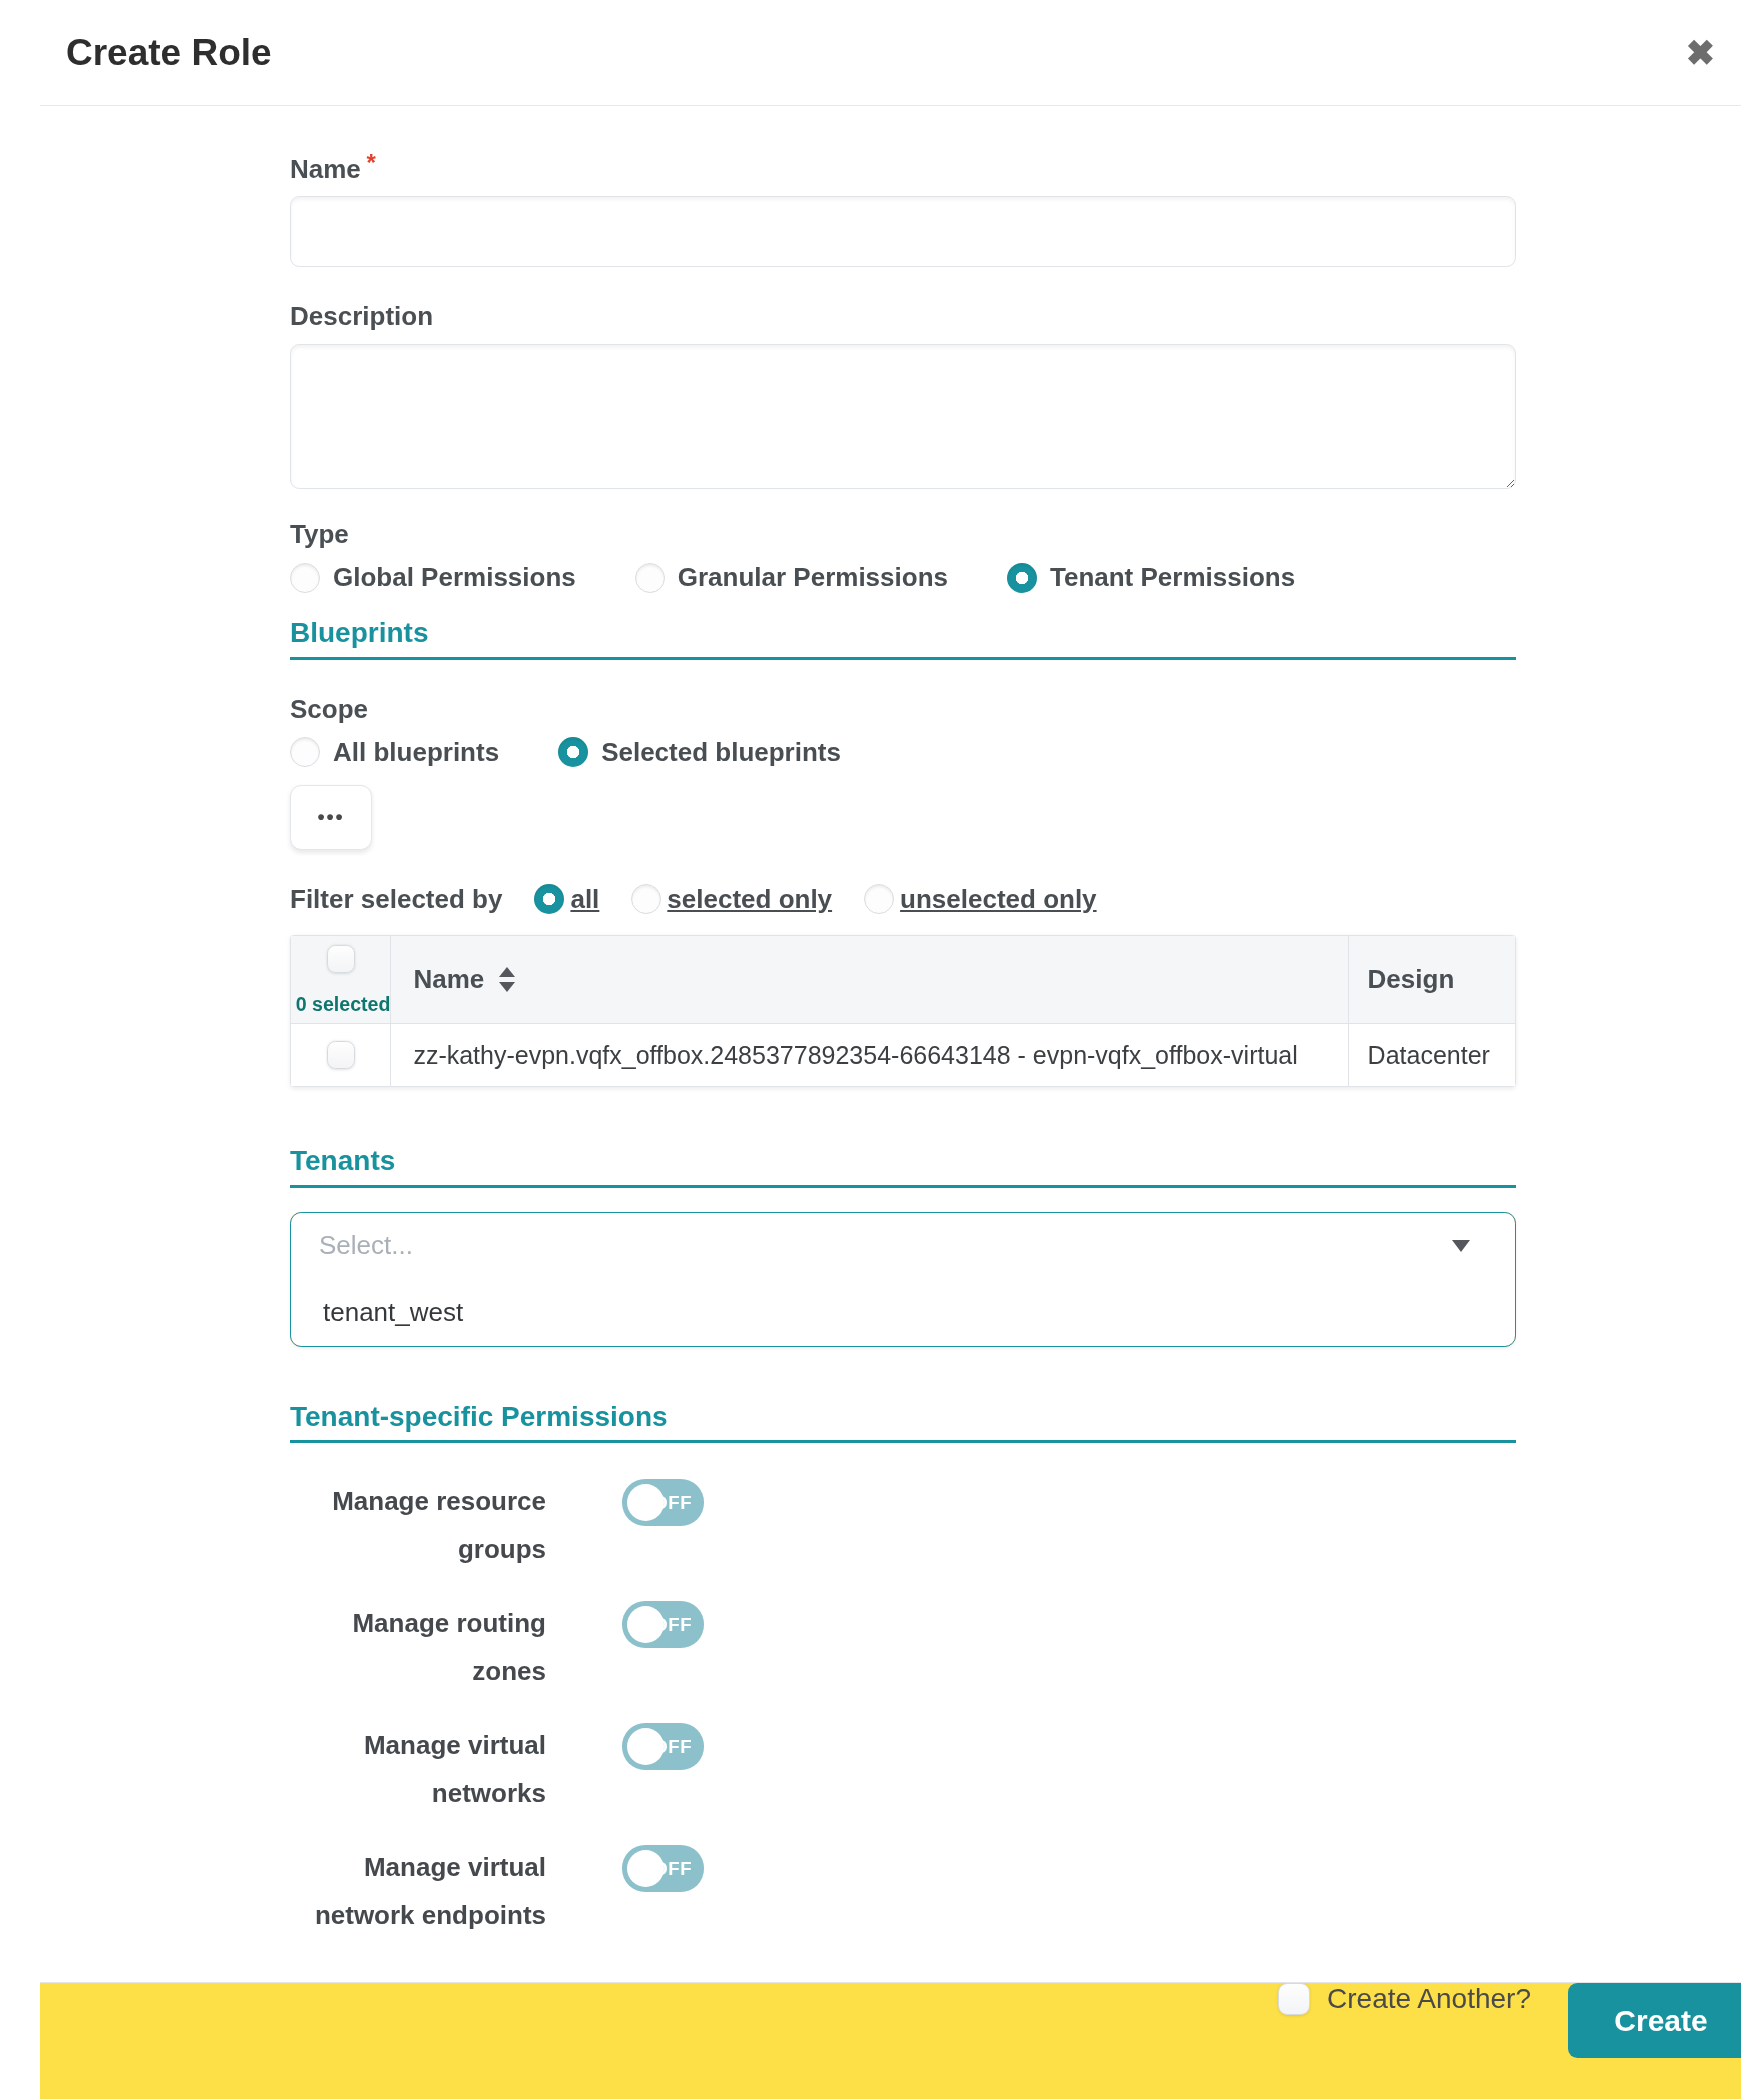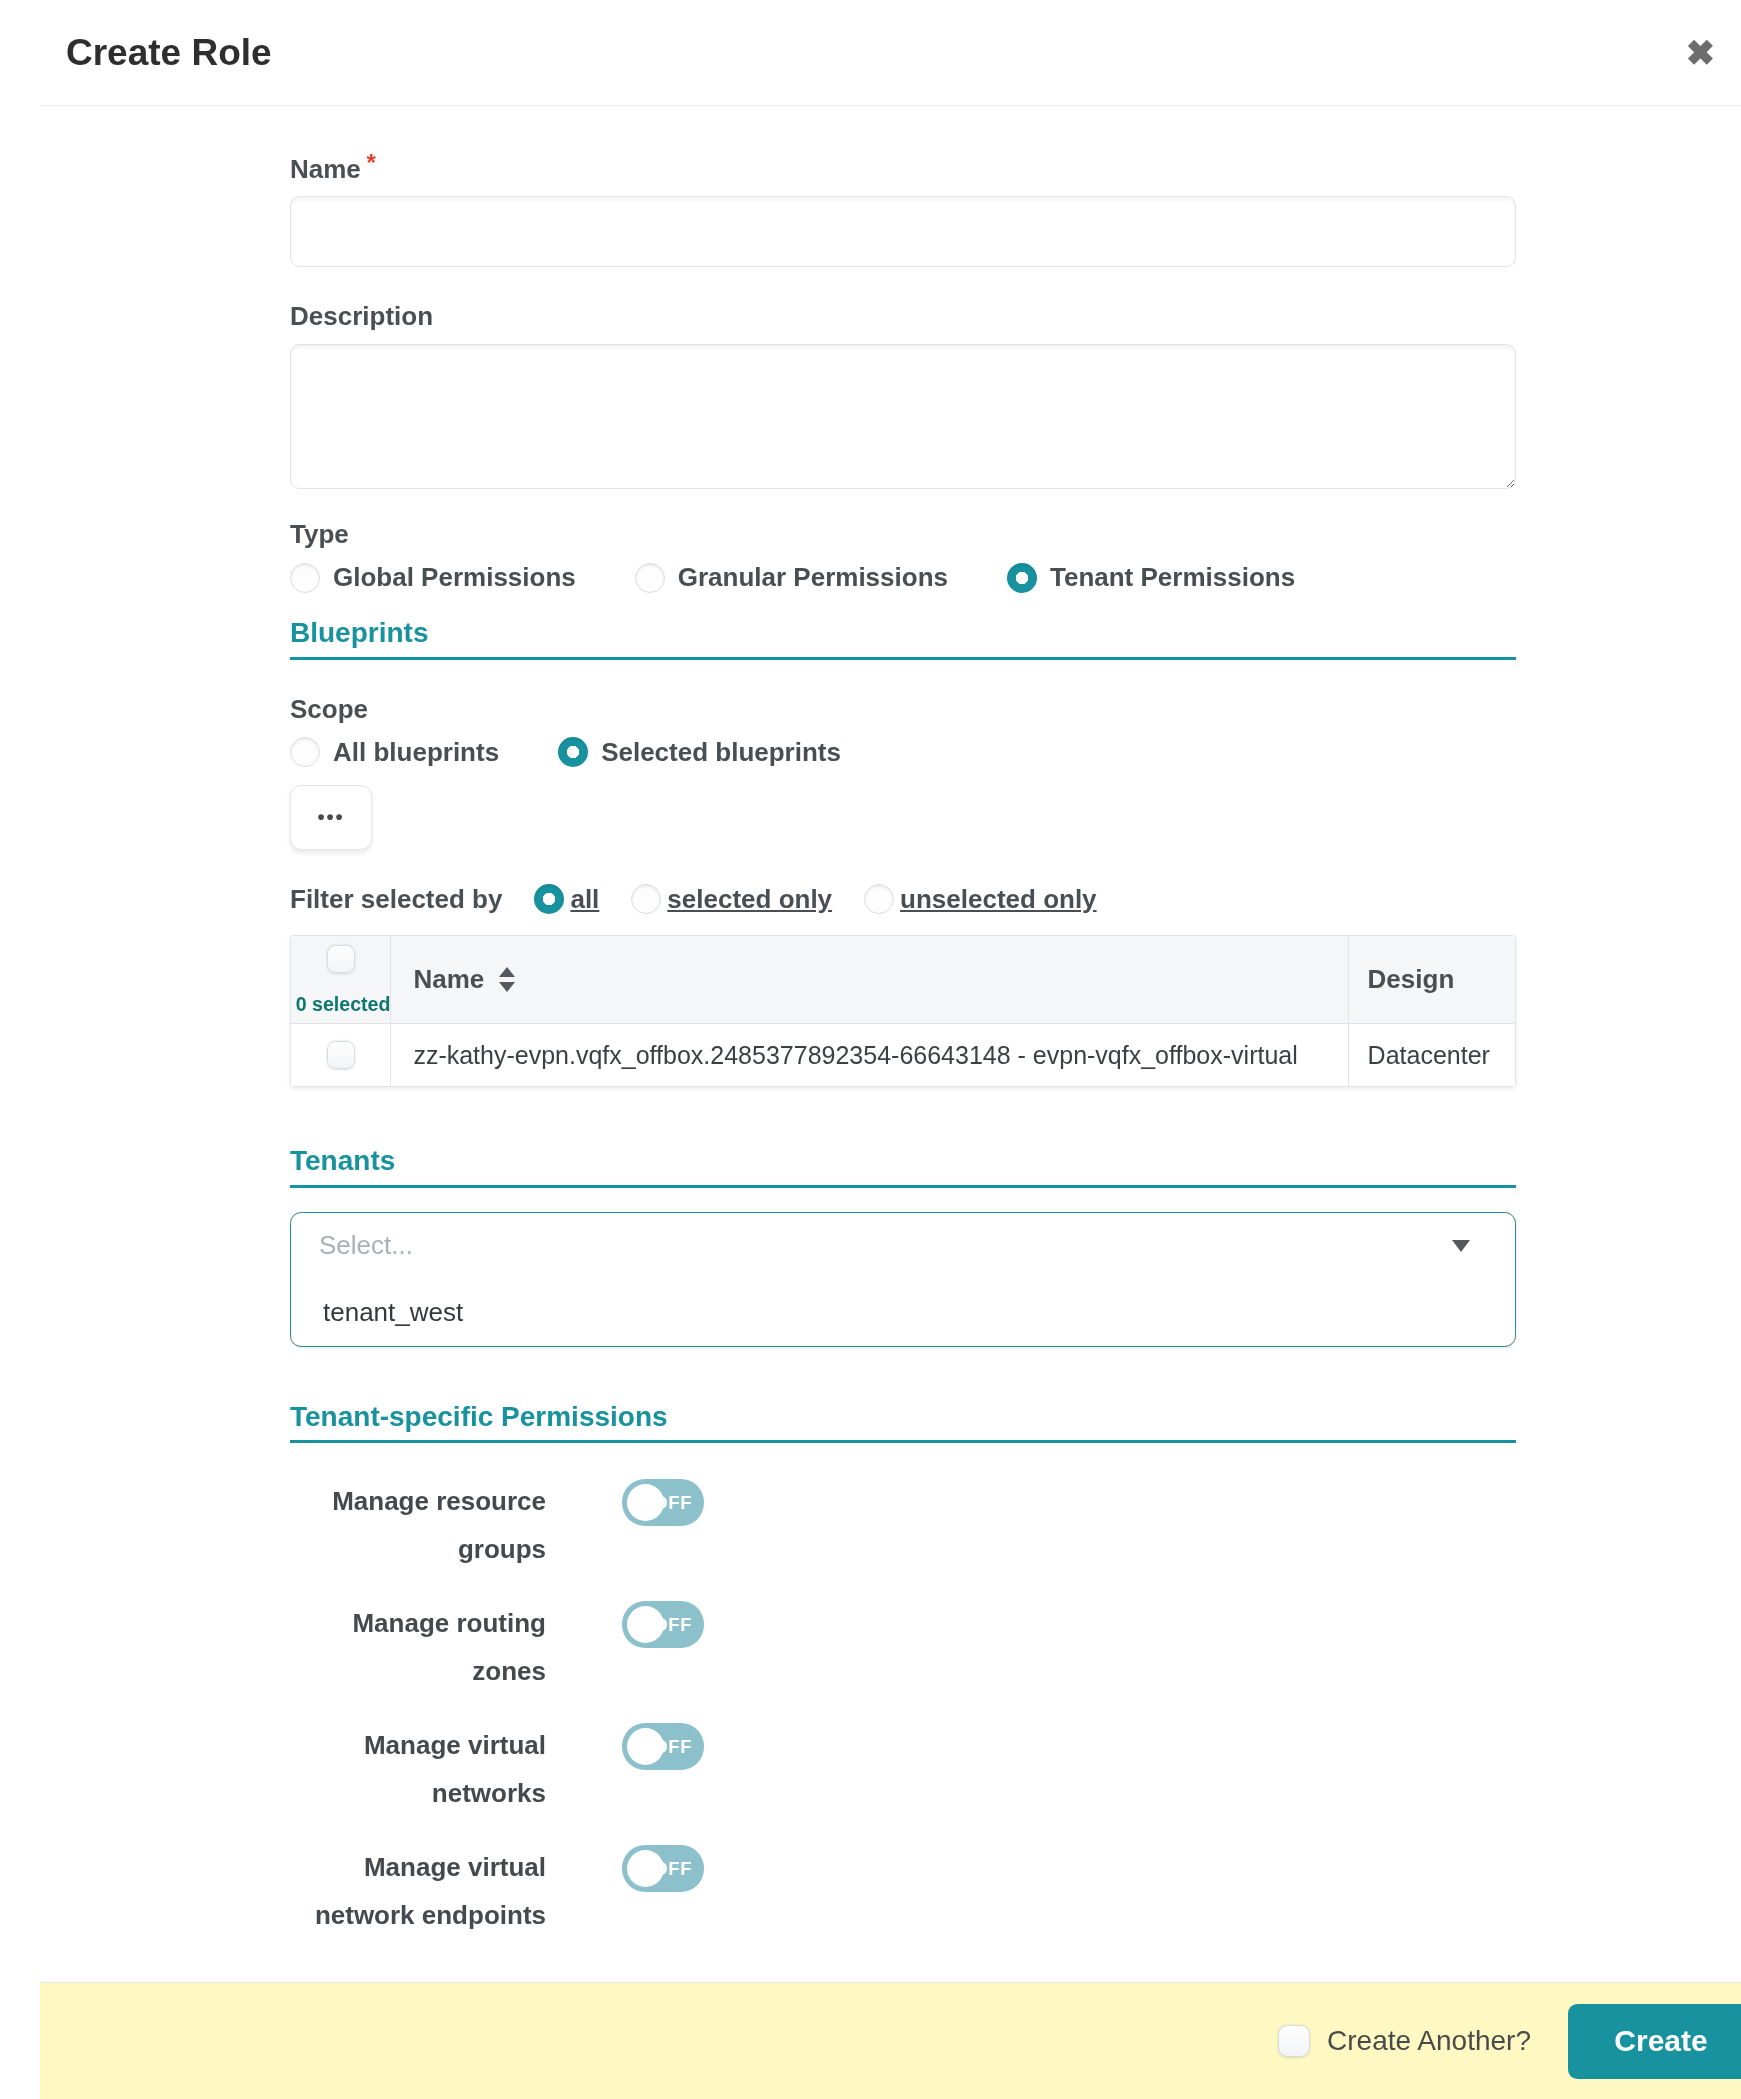--- a/index.html
+++ b/index.html
@@ -82,21 +82,21 @@
   
   .toggle-row{display:flex;align-items:flex-start;text-align:right;}
   .perm-list .toggle-row{margin-top:26px;}
   .perm-list .toggle-row:first-child{margin-top:34px;}
   .toggle-label{flex:0 0 256px;font-size:26px;font-weight:bold;line-height:48px;color:#45494d;}
   .toggle{margin-left:76px;position:relative;width:82px;height:47px;border-radius:23px;background:var(--toggle-off);flex:none;margin-top:1.9px;cursor:pointer;}
   .toggle .knob{position:absolute;left:4.7px;top:4.7px;width:37px;height:37px;border-radius:50%;background:#fff;}
   .toggle .state{position:absolute;right:12px;top:50%;transform:translateY(-50%);color:#fff;font-size:18.6px;font-weight:bold;letter-spacing:0.5px;}
 
   
-  .modal-footer{height:117px;flex:0 0 117px;background:#fef9c3;border-top:1.9px solid #e3e5e9;display:flex;align-items:center;justify-content:flex-end;overflow:hidden;}
+  .modal-footer{height:117px;flex:0 0 117px;background:#fde047;border-top:1.9px solid #e3e5e9;display:flex;align-items:flex-start;justify-content:flex-end;overflow:hidden;}
   .footer-checkbox{width:32px;height:32px;border-radius:9.3px;}
   .ca-label{margin-left:17px;font-size:28px;color:#4a4a4a;}
   .create-btn{margin-left:37px;margin-right:-13px;width:186px;height:75px;background:var(--accent);color:#fff;
     font-family:inherit;font-size:30px;font-weight:bold;border:none;border-radius:9.3px;cursor:pointer;}
 </style>
 </head>
 <body>
 
 <div class="screen">
 

